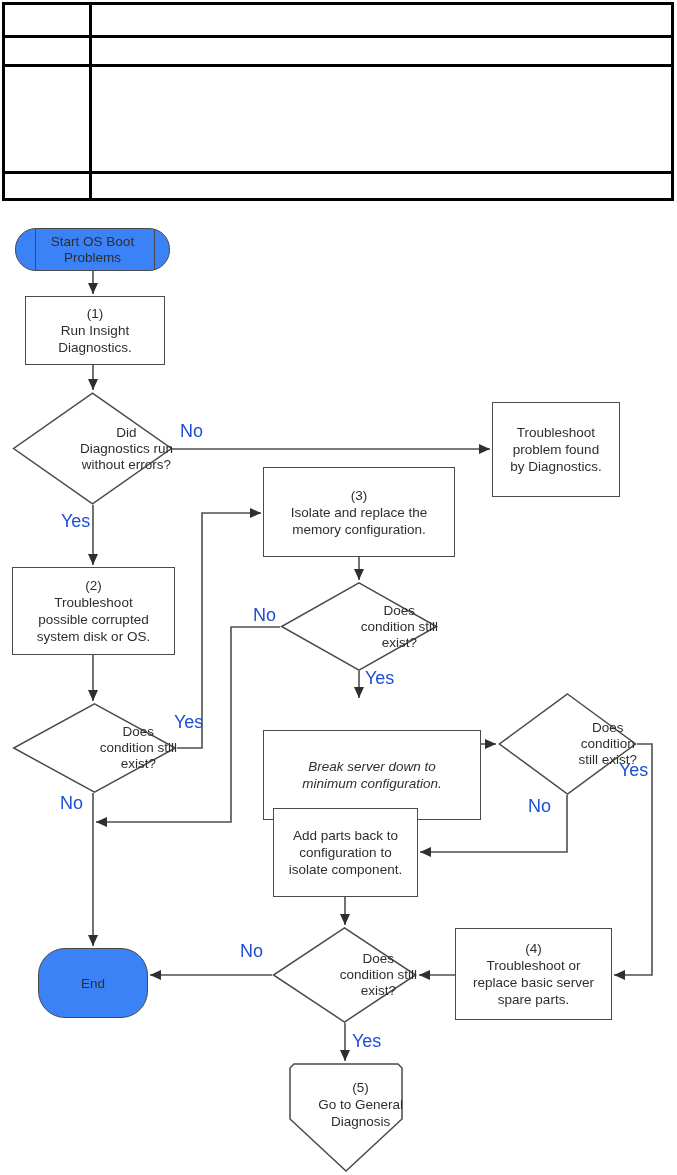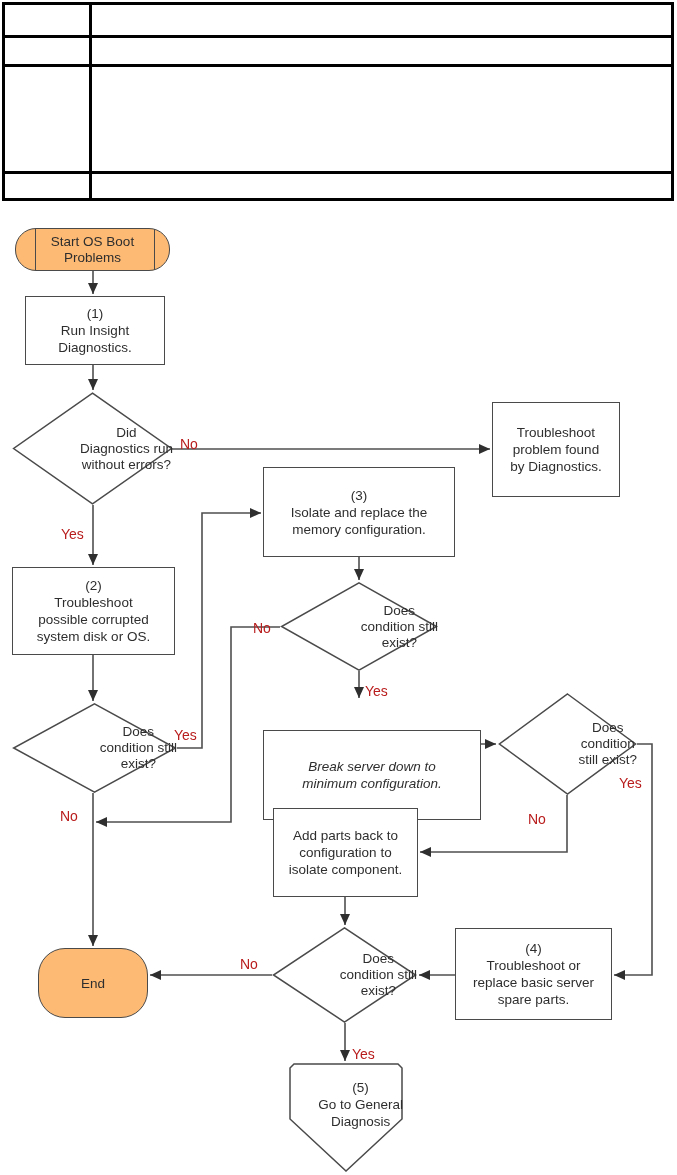--- a/index.html
+++ b/index.html
@@ -23,32 +23,32 @@
   svg.edges polyline {
     fill:none; stroke:#4f4f4f; stroke-width:1.6px;
   }
   
   .node {
     position:absolute; display:flex; flex-direction:column;
     align-items:center; justify-content:center; text-align:center;
     line-height:17px;
   }
   .box { border:1.6px solid #4a4a4a; background:#fff; }
-  .term { border:1.6px solid #4a4a4a; background:#fdba74; }
+  .term { border:1.6px solid #4a4a4a; background:#3b82f6; }
   .term .tline { position:absolute; top:0; bottom:0; width:1.4px; background:#4a4a4a; }
   .diamond, .pent { background:transparent;align-items:flex-end; }
   .diamond svg.shape, .pent svg.shape {
     position:absolute; left:0; top:0; width:100%; height:100%;
   }
   .diamond svg.shape polygon, .pent svg.shape polygon {
     fill:#ffffff; stroke:#4a4a4a; stroke-width:1.5px;
   }
   .txt { position:relative; z-index:2; }
   .pent .txt { margin-top:-26px; }
-  .edge-label { position:absolute; font-size:14px; color:#b91c1c; z-index:3;margin-top:15px; }
+  .edge-label { position:absolute; font-size:18px; color:#1d4ed8; z-index:3; }
 </style>
 </head>
 <body>
 
 <div class="canvas">
 
   <div class="ref-table">
     <div class="cell"></div>
     <div class="cell"></div>
     <div class="cell"></div>

